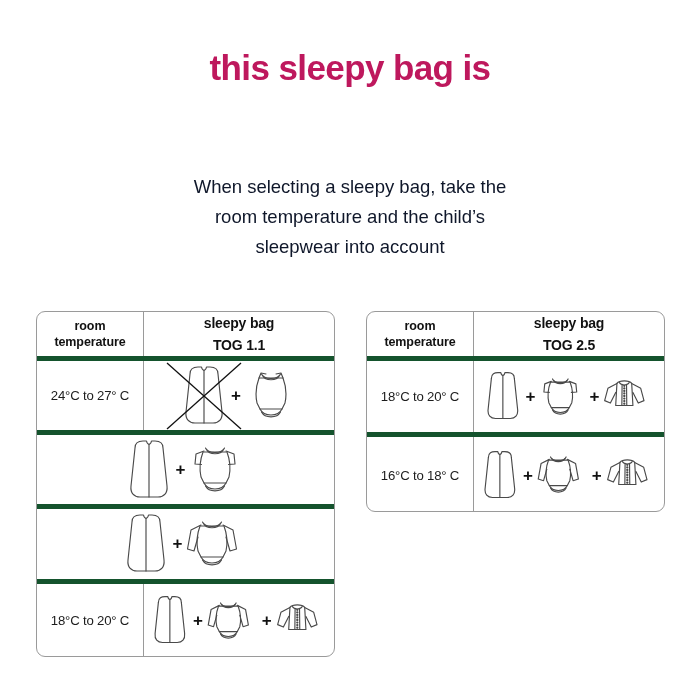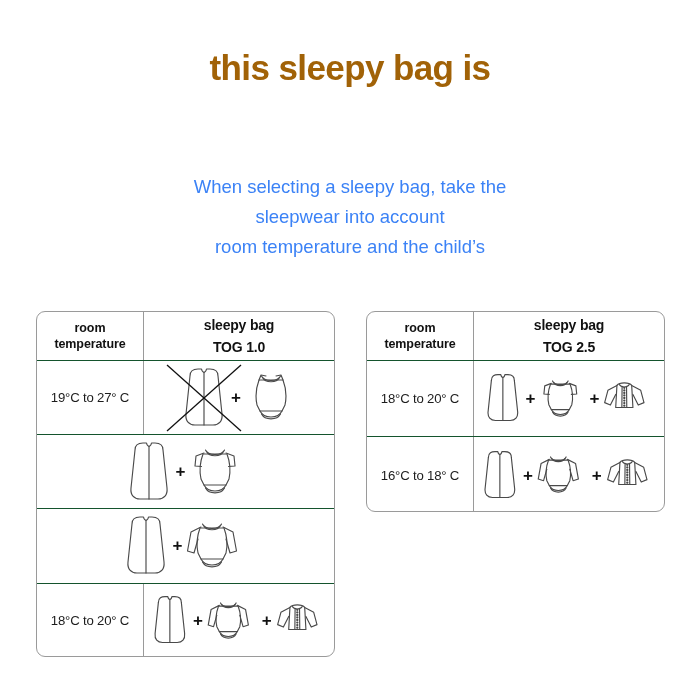--- a/index.html
+++ b/index.html
@@ -20,52 +20,52 @@
   .headline {
     position: absolute;
     left: 0;
     top: 46px;
     width: 700px;
     text-align: center;
     font-size: 35px;
     font-weight: 700;
     line-height: 1.24;
     letter-spacing: -0.6px;
-    color: #a16207;
+    color: #be185d;
   }
   .headline .hl-line { display: block; }
 
   .subhead {
     position: absolute;
     left: 0;
     top: 172px;
     width: 700px;
     text-align: center;
     font-size: 18.5px;
     font-weight: 400;
     line-height: 1.62;
-    color: #3b82f6;
+    color: #0f172a;
   }
   .subhead .sh-line { display: block; }
 
   
   .tog-table {
     position: absolute;
     border: 1px solid #9a9a9a;
     border-radius: 9px;
     box-sizing: border-box;
     background: #fff;
     overflow: hidden;
   }
   #table-left  { left: 36px;  top: 311px; width: 299px; height: 346px; }
   #table-right { left: 366px; top: 311px; width: 299px; height: 201px; }
 
   .trow {
     display: flex;
-    border-bottom: 1px solid #14532d;
+    border-bottom: 5px solid #14532d;
     box-sizing: border-box;
   }
   .trow:last-child { border-bottom: none; }
 
   .cell-temp {
     width: 107px;
     flex: 0 0 107px;
     border-right: 1px solid #9a9a9a;
     box-sizing: border-box;
     display: flex;
@@ -139,38 +139,38 @@
 </style>
 </head>
 <body>
 
 <div class="headline">
   <span class="hl-line">this sleepy bag is</span>
 </div>
 
 <div class="subhead">
   <span class="sh-line">When selecting a sleepy bag, take the</span>
+  <span class="sh-line">room temperature and the child’s</span>
   <span class="sh-line">sleepwear into account</span>
-  <span class="sh-line">room temperature and the child’s</span>
 </div>
 
 <div class="tog-table" id="table-left">
     <div class="trow hdr">
       <div class="cell-temp">
         <span>room</span>
         <span>temperature</span>
       </div>
       <div class="cell-items">
         <span>sleepy bag</span>
-        <span>TOG 1.0</span>
-      </div>
-    </div>
-    <div class="trow brow">
-      <div class="cell-temp">
-        <span class="temp-label">19°C to 27° C</span>
+        <span>TOG 1.1</span>
+      </div>
+    </div>
+    <div class="trow brow">
+      <div class="cell-temp">
+        <span class="temp-label">24°C to 27° C</span>
       </div>
       <div class="cell-items">
         <span class="garment crossed">
           <svg width="46" height="62" viewBox="0 0 46 62" fill="none" stroke="#4a4a4a" stroke-width="1.15" stroke-linejoin="round" stroke-linecap="round">
             <path d="M 9 9 C 9 3, 13 2, 17 2 L 20.5 2 C 21.5 6.5, 24.5 6.5, 25.5 2 L 29 2 C 33 2, 37 3, 37 9 L 41 47 C 41.8 54, 38 58, 32 58 L 14 58 C 8 58, 4.2 54, 5 47 Z"></path>
             <line x1="23" y1="5.5" x2="23" y2="58"></line>
           </svg>
           <svg class="cross-svg" width="78" height="70" viewBox="0 0 78 70" fill="none" stroke="#111" stroke-width="1.3">
             <line x1="2" y1="2" x2="76" y2="68"></line>
             <line x1="76" y1="2" x2="2" y2="68"></line>

